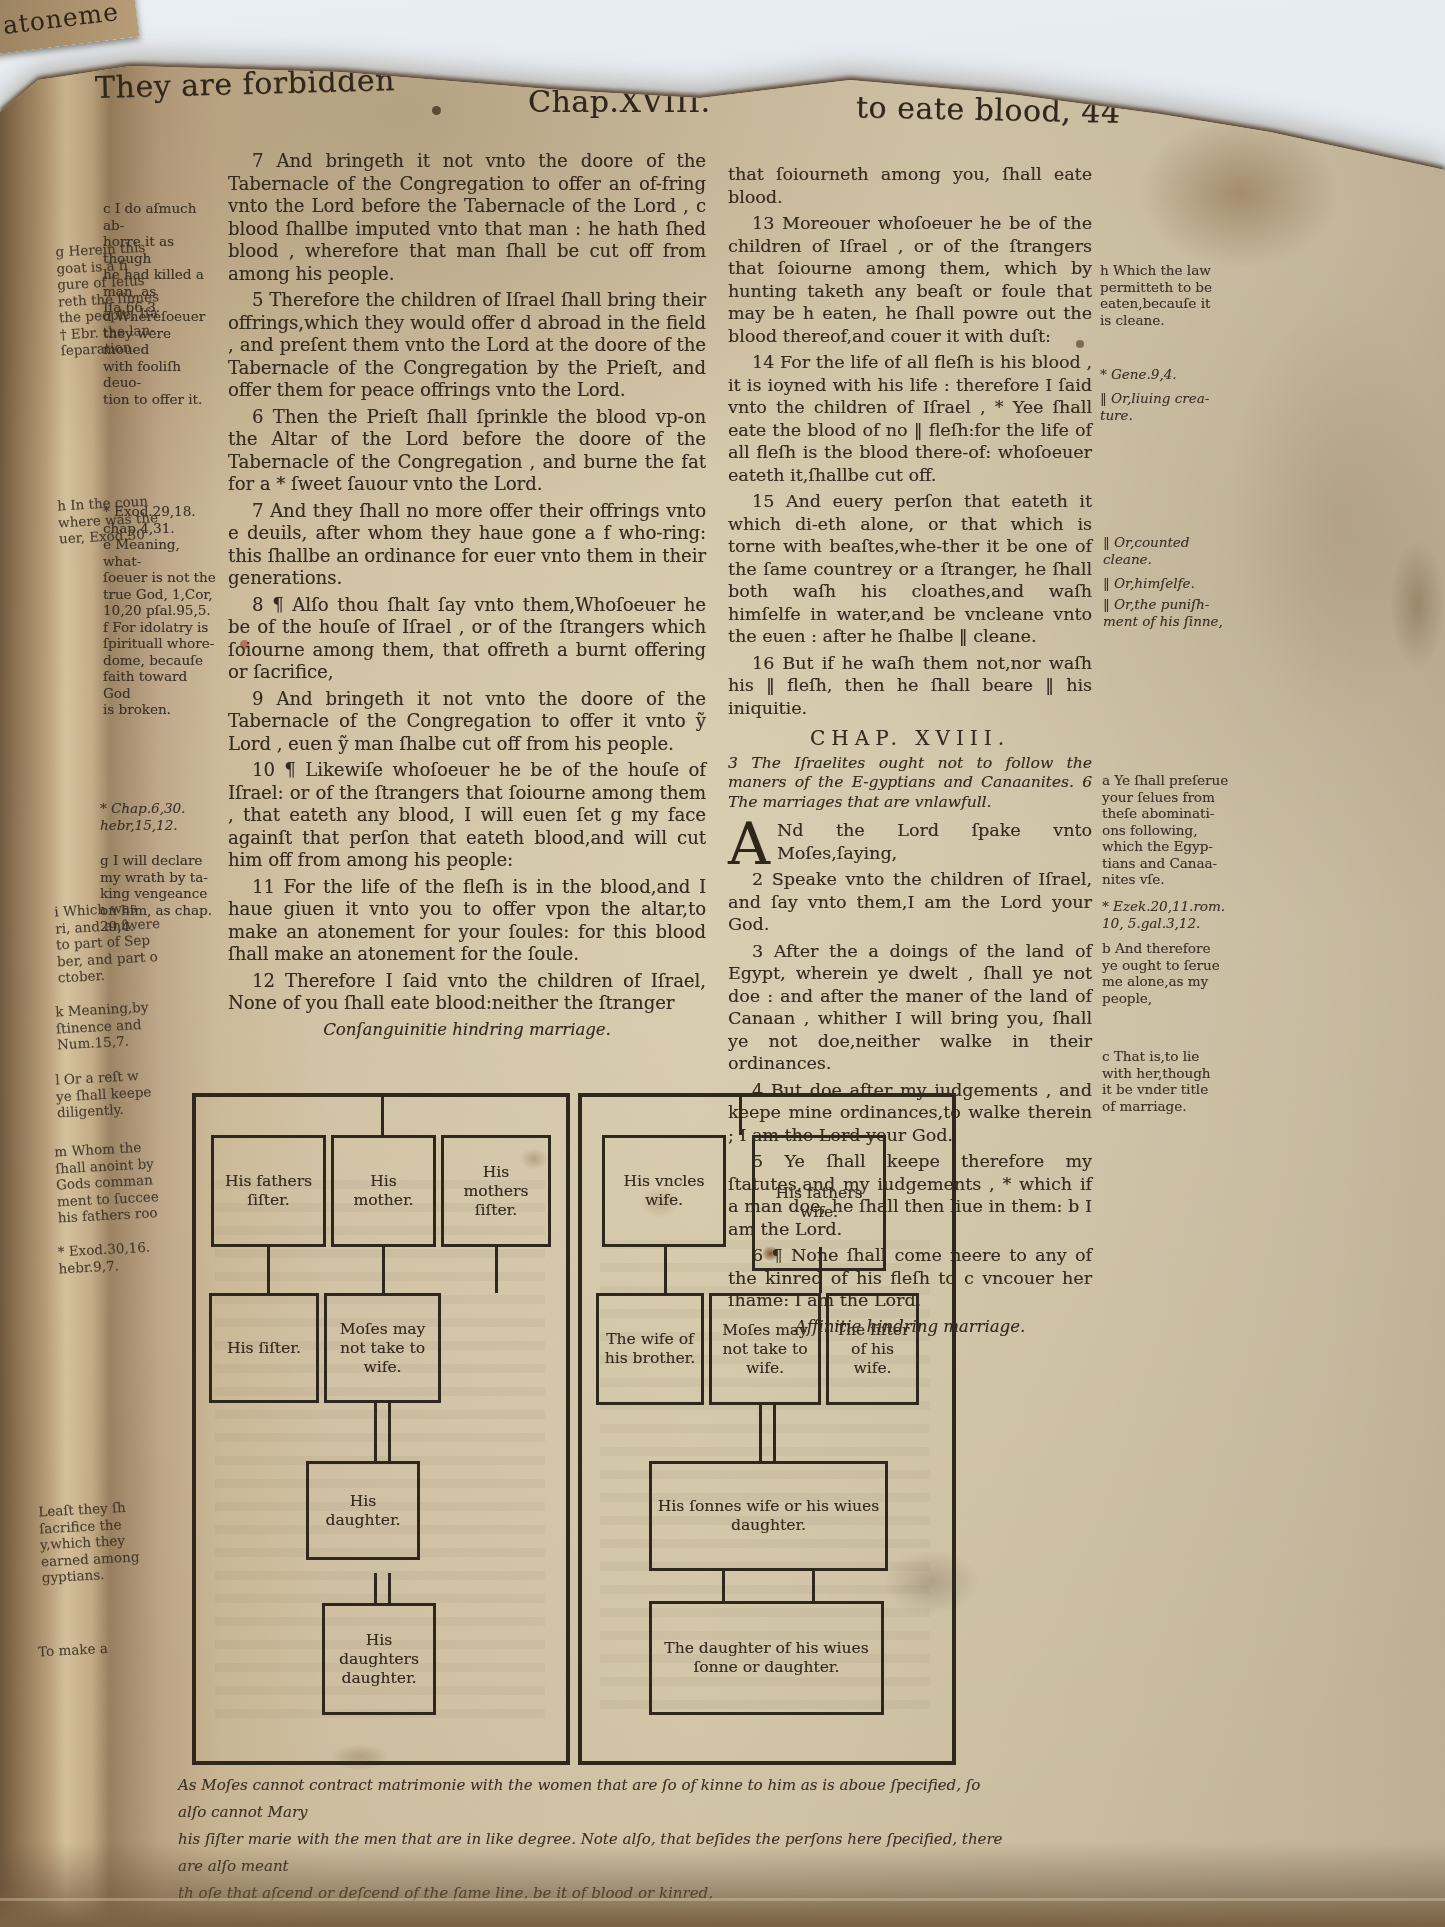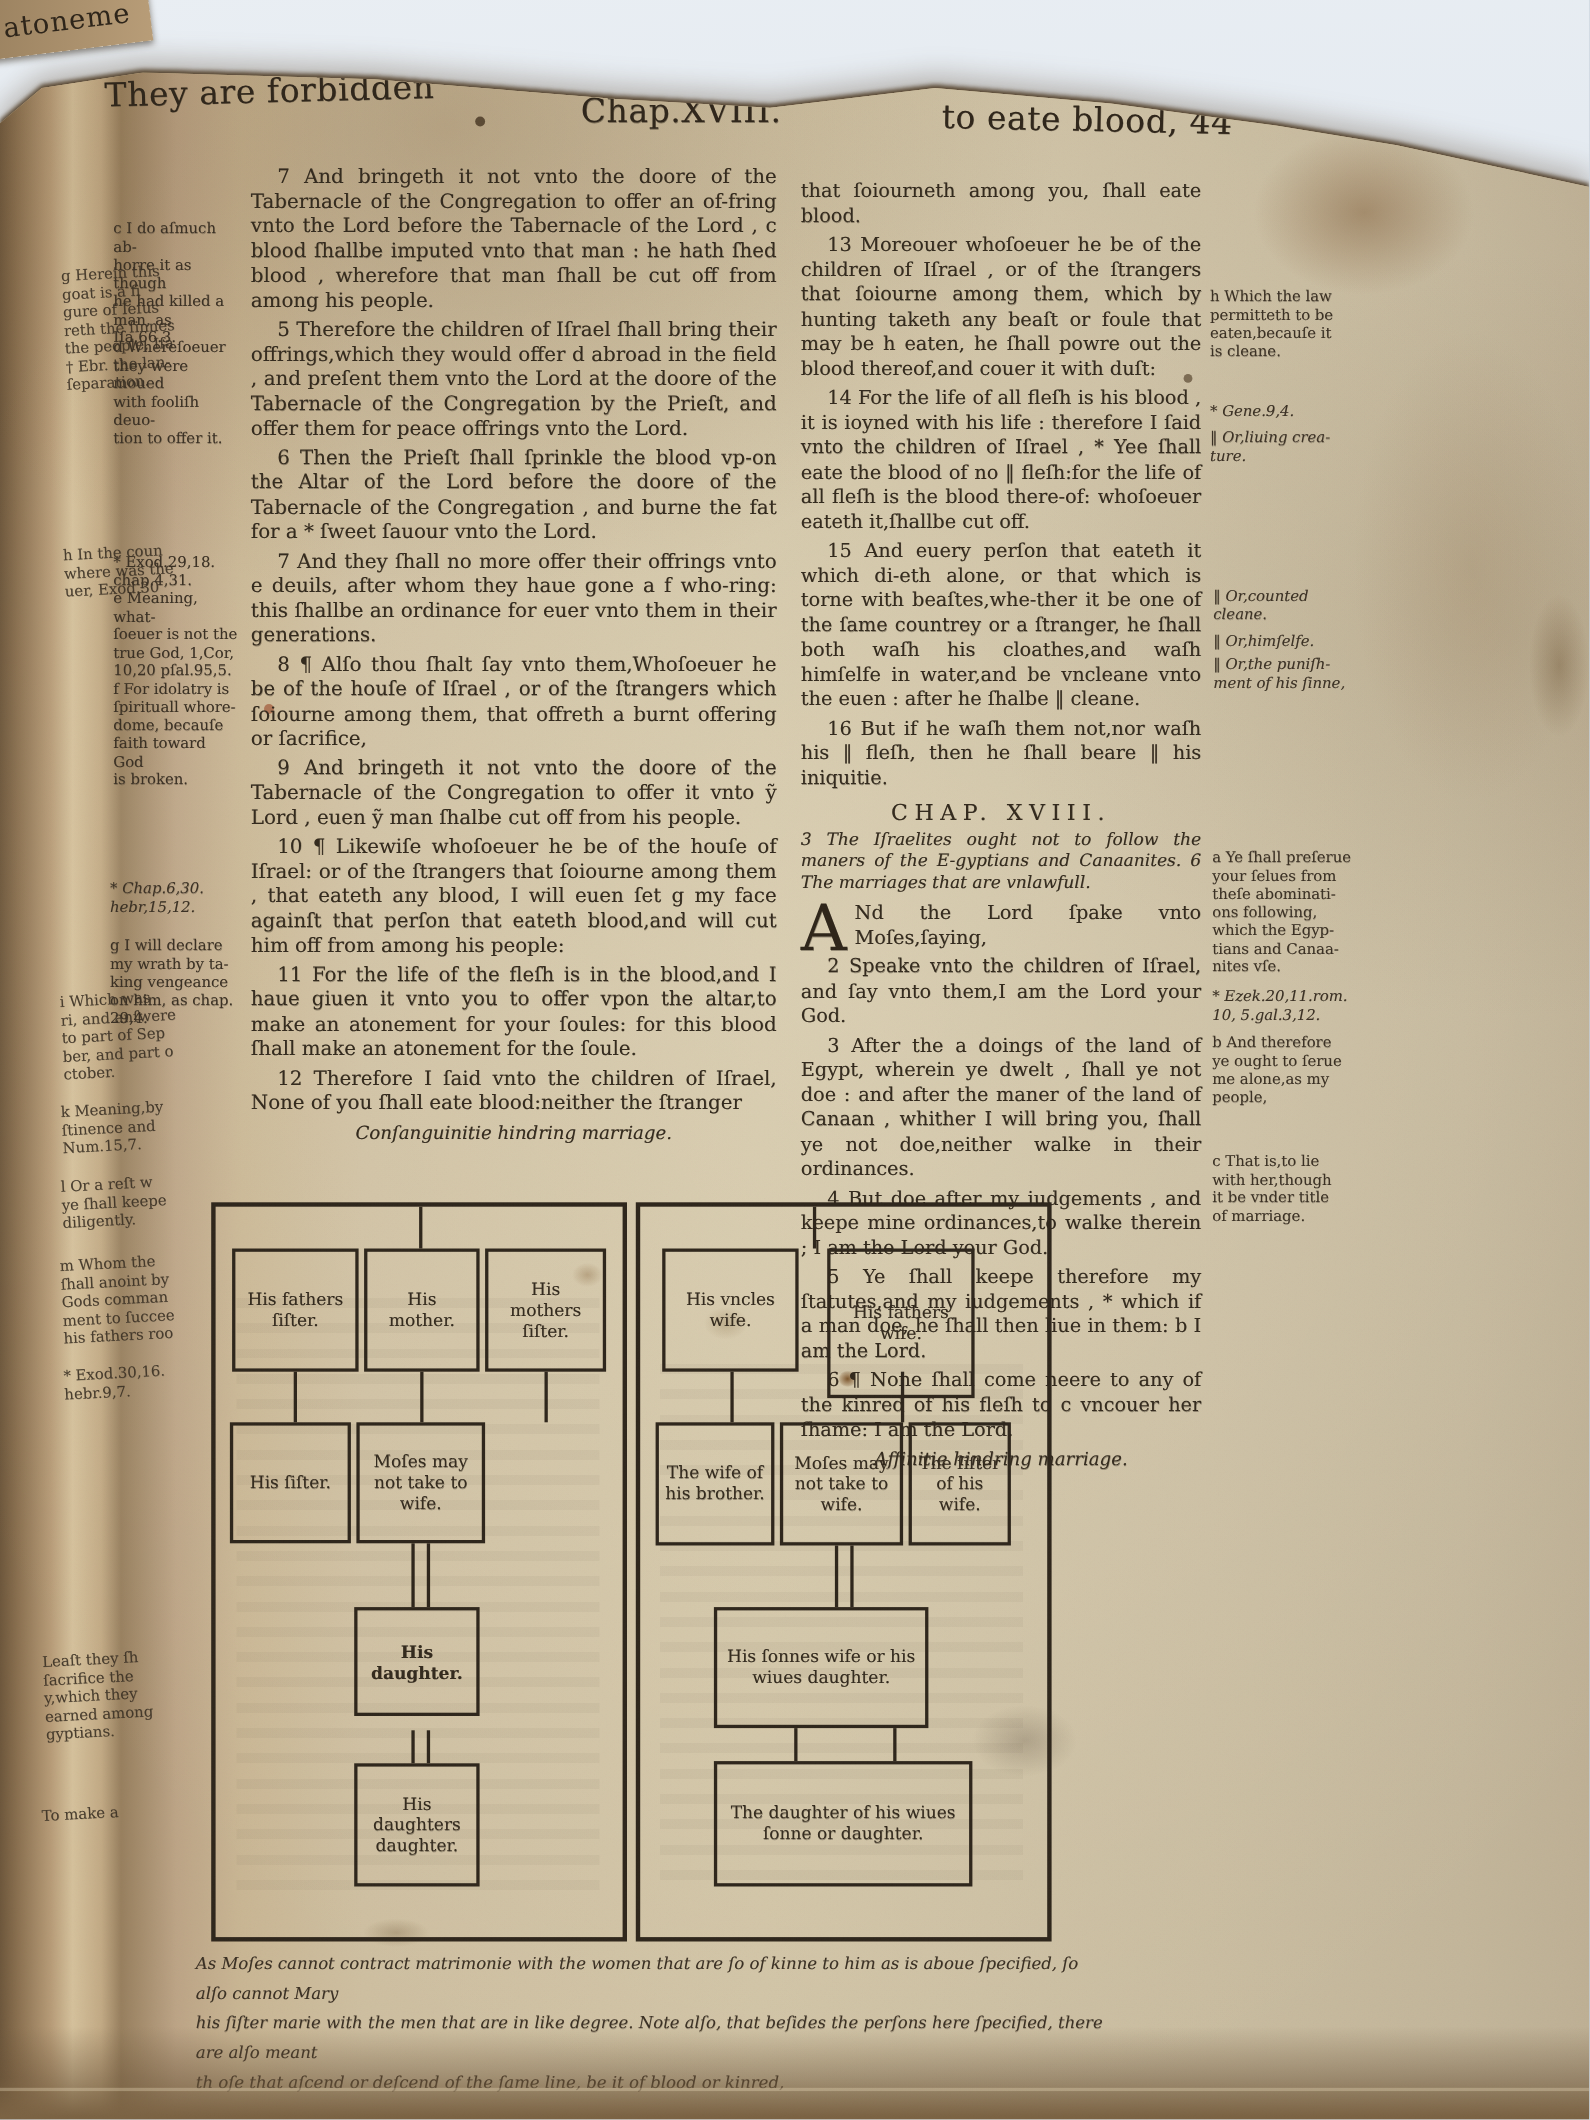--- a/index.html
+++ b/index.html
@@ -209,38 +209,38 @@
       <div class="dbox" style="left:135px;top:38px;width:105px;height:112px;">His mother.</div>
       <div class="dbox" style="left:15px;top:38px;width:115px;height:112px;">His fathers ſiſter.</div>
       <div class="dbox" style="left:245px;top:38px;width:110px;height:112px;">His mothers ſiſter.</div>
       <div class="dline" style="left:71px;top:150px;height:46px;"></div>
       <div class="dline" style="left:186px;top:150px;height:46px;"></div>
       <div class="dline" style="left:299px;top:150px;height:46px;"></div>
       <div class="dbox" style="left:13px;top:196px;width:110px;height:110px;">His ſiſter.</div>
       <div class="dbox" style="left:128px;top:196px;width:117px;height:110px;">Moſes may not take to wife.</div>
       <div class="dline" style="left:178px;top:306px;height:58px;"></div>
       <div class="dline" style="left:192px;top:306px;height:58px;"></div>
-      <div class="dbox" style="left:126px;top:364px;width:114px;height:99px;font-weight:bold;">His daughter.</div>
+      <div class="dbox" style="left:110px;top:364px;width:114px;height:99px;">His daughter.</div>
       <div class="dline" style="left:178px;top:476px;height:30px;"></div>
       <div class="dline" style="left:192px;top:476px;height:30px;"></div>
       <div class="dbox" style="left:126px;top:506px;width:114px;height:112px;">His daughters daughter.</div>
     </div>
 
     <div class="diagram" style="left:578px;top:1093px;">
       <div class="dline" style="left:157px;top:0;height:38px;"></div>
       <div class="dbox" style="left:20px;top:38px;width:124px;height:112px;">His vncles wife.</div>
       <div class="dbox" style="left:170px;top:38px;width:134px;height:136px;">His fathers wife.</div>
       <div class="dline" style="left:82px;top:150px;height:46px;"></div>
       <div class="dline" style="left:237px;top:150px;height:46px;"></div>
       <div class="dbox" style="left:14px;top:196px;width:108px;height:112px;">The wife of his brother.</div>
       <div class="dbox" style="left:127px;top:196px;width:112px;height:112px;">Moſes may not take to wife.</div>
       <div class="dbox" style="left:244px;top:196px;width:93px;height:112px;">The ſiſter of his wife.</div>
       <div class="dline" style="left:177px;top:308px;height:56px;"></div>
       <div class="dline" style="left:191px;top:308px;height:56px;"></div>
-      <div class="dbox" style="left:67px;top:364px;width:195px;height:110px;">His ſonnes wife or his wiues daughter.</div>
+      <div class="dbox" style="left:67px;top:364px;width:239px;height:110px;">His ſonnes wife or his wiues daughter.</div>
       <div class="dline" style="left:140px;top:474px;height:30px;"></div>
       <div class="dline" style="left:230px;top:474px;height:30px;"></div>
       <div class="dbox" style="left:67px;top:504px;width:235px;height:114px;">The daughter of his wiues ſonne or daughter.</div>
     </div>
 
     <div class="bnote" style="left:178px;top:1772px;width:830px;">As Moſes cannot contract  matrimonie with the women that are ſo of kinne to him as is aboue ſpecified, ſo alſo cannot Mary
 his ſiſter  marie with the men that are in like degree.   Note alſo, that beſides the perſons here ſpecified, there are alſo meant
 th oſe that aſcend or deſcend of the ſame line, be it of blood or kinred,</div>
 
     <div class="shade-bottom"></div>

